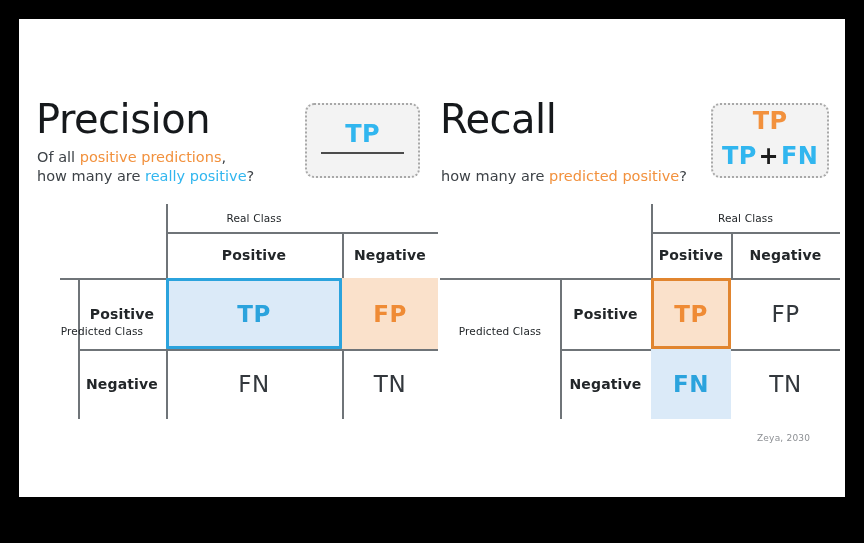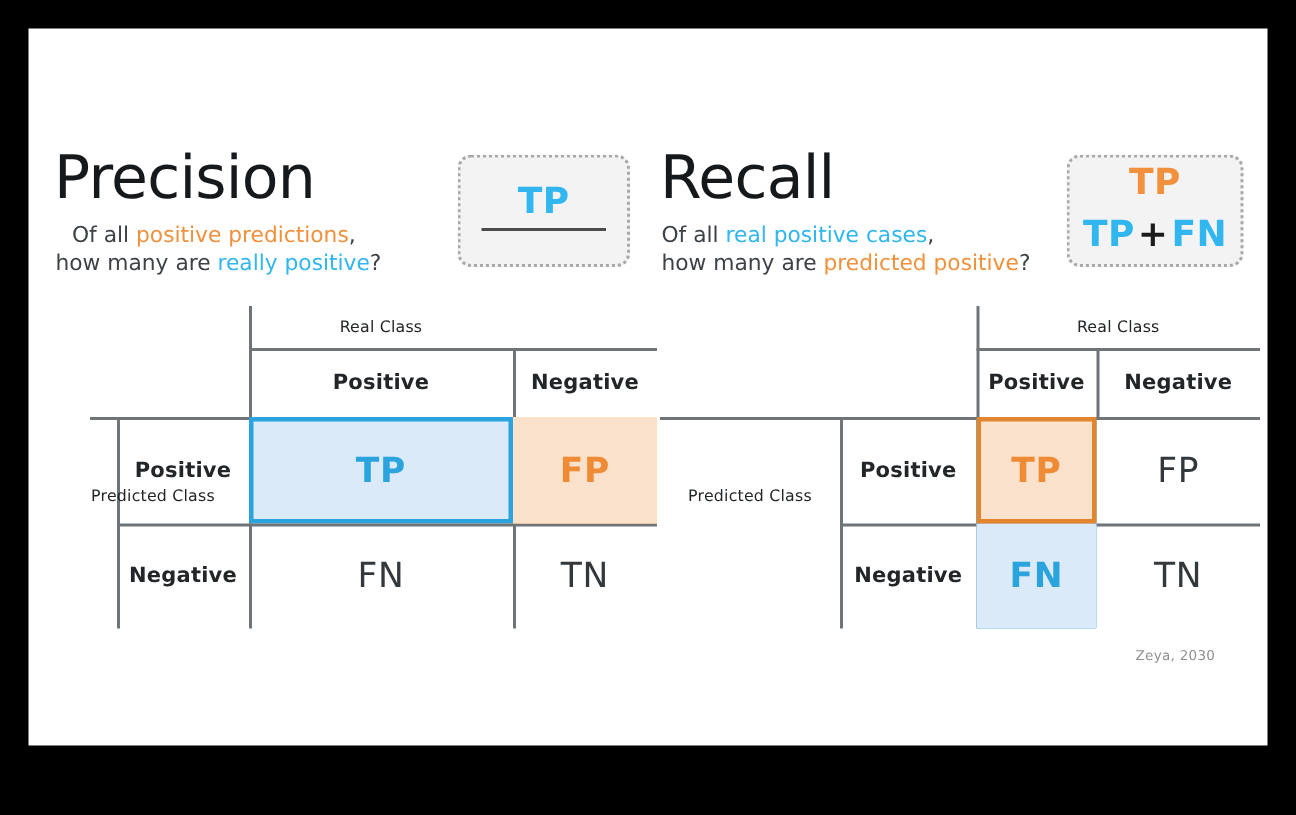--- a/index.html
+++ b/index.html
@@ -14,20 +14,21 @@
     overflow: hidden;
     font-family: "DejaVu Sans", "Liberation Sans", sans-serif;
   }
 
   
   #slide-frame {
     position: absolute;
     left: 0; top: 0;
     width: 864px; height: 543px;
     background: #000000;
+    border-radius: 26px;
   }
   #slide-canvas {
     position: absolute;
     left: 19px;
     top: 19px;
     width: 826px;
     height: 478px;
     background: #ffffff;
   }
 
@@ -187,37 +188,34 @@
   }
 </style>
 </head>
 <body>
 
 <div id="slide-frame">
   <div id="slide-canvas">
 
     <div class="metric-heading" style="left:17px; top:80px;">Precision</div>
 
-    <div class="metric-sub" style="left:29px; top:129px;">
+    <div class="metric-sub" style="left:18px; top:129px;">
       <span>Of all </span><span class="hl-orange">positive predictions</span><span>,</span>
     </div>
     <div class="metric-sub" style="left:18px; top:148px;">
       <span>how many are </span><span class="hl-blue">really positive</span><span>?</span>
     </div>
 
     <div class="formula-card" style="left:286px; top:84px; width:115px; height:75px;">
       <div class="formula-num hl-blue">TP</div>
       <div class="formula-rule"></div>
     </div>
 
     <div class="metric-heading" style="left:421px; top:80px;">Recall</div>
 
-    <div class="metric-sub" style="left:422px; top:129px;">
-      <span>Of all </span><span class="hl-blue">real positive cases</span><span>,</span>
-    </div>
     <div class="metric-sub" style="left:422px; top:148px;">
       <span>how many are </span><span class="hl-orange">predicted positive</span><span>?</span>
     </div>
 
     <div class="formula-card" style="left:692px; top:84px; width:118px; height:75px;">
       <div class="formula-num hl-orange">TP</div>
       <div class="formula-rule"></div>
       <div class="formula-den">
         <span class="hl-blue">TP</span><span class="op-plus">+</span><span class="hl-blue">FN</span>
       </div>

